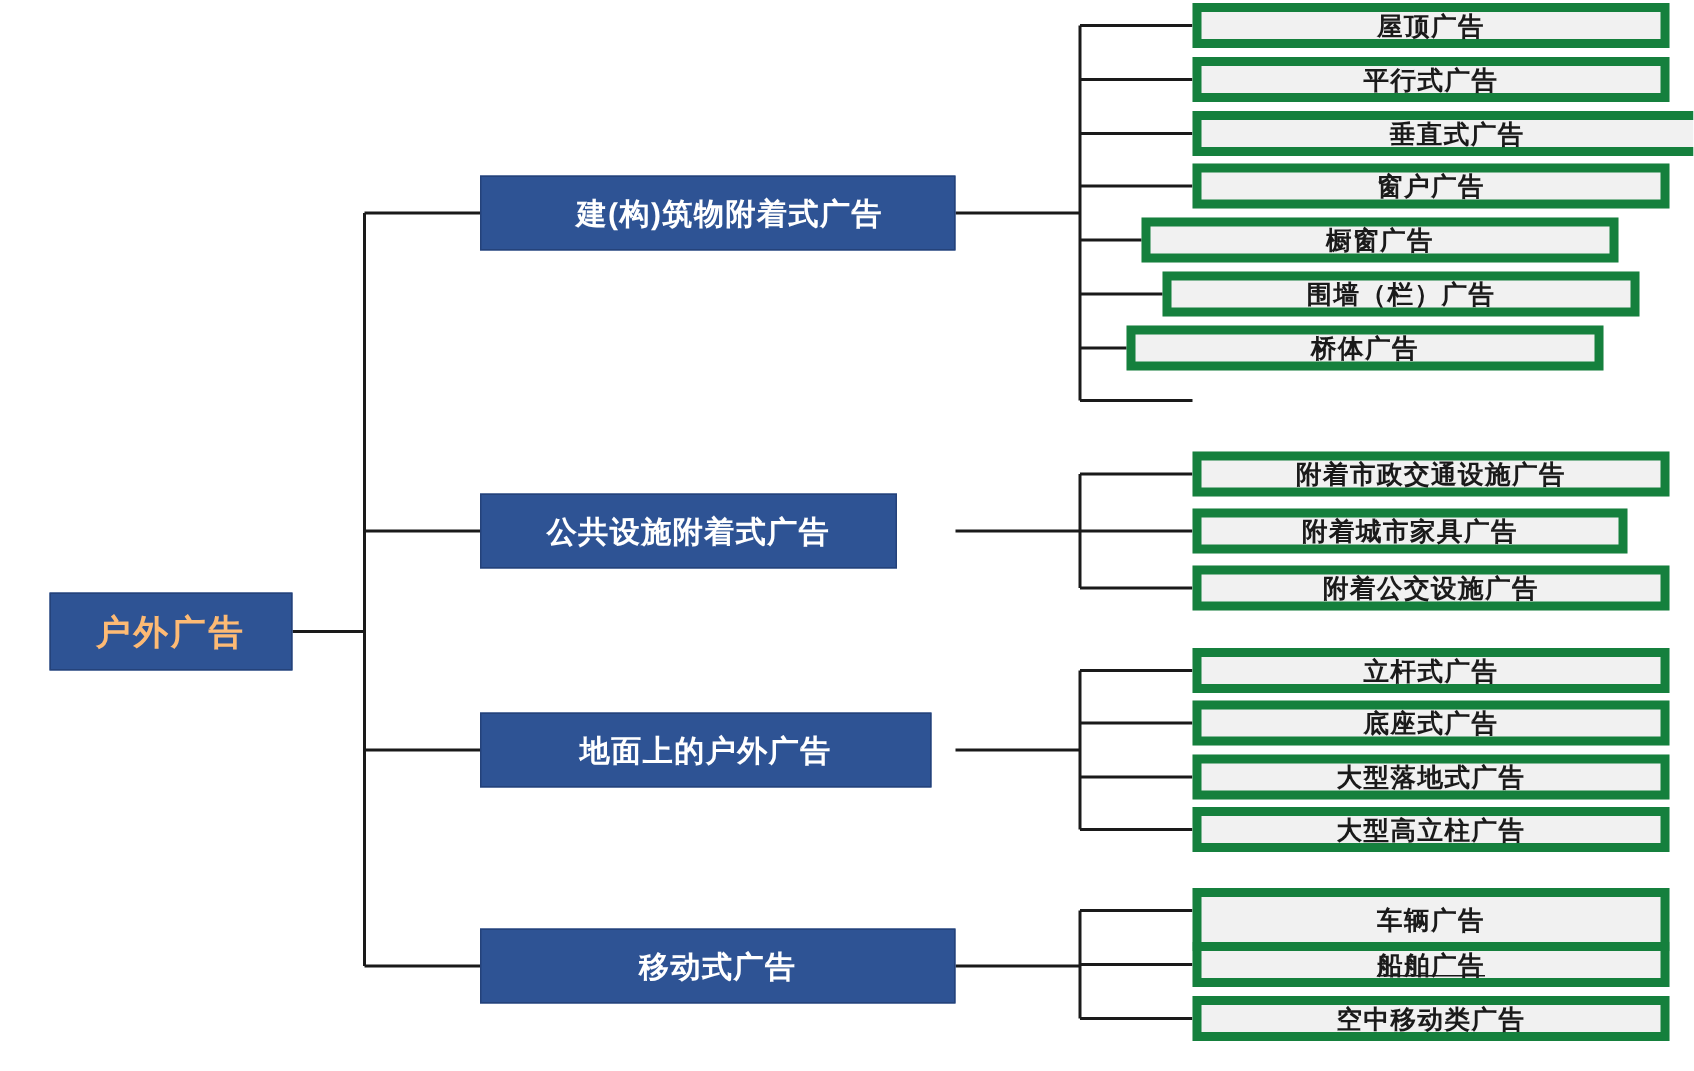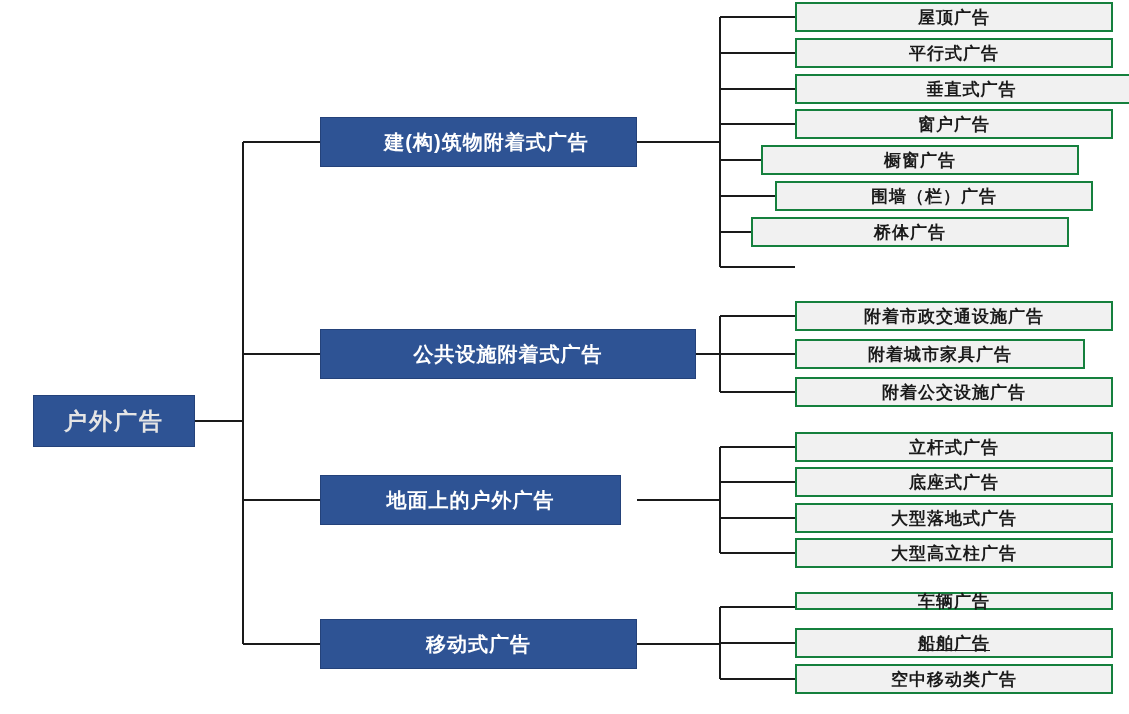--- a/index.html
+++ b/index.html
@@ -30,34 +30,34 @@
     display: flex;
     align-items: center;
     justify-content: center;
     text-align: center;
     font-weight: bold;
     white-space: nowrap;
   }
   .root {
     background: #2e5394;
     border: 1px solid #24427a;
-    color: #e5e5e5;
+    color: #fdba74;
     font-size: 23px;
     letter-spacing: 2px;
   }
   .cat {
     background: #2e5394;
     border: 1px solid #24427a;
     color: #ffffff;
     font-size: 20px;
     letter-spacing: 1px;
   }
   .leaf {
     background: #f1f1f1;
-    border: 2px solid #15803d;
+    border: 6px solid #15803d;
     color: #1a1a1a;
     font-size: 17px;
     letter-spacing: 1px;
   }
 </style>
 </head>
 <body>
 
 <div class="stage">
 
@@ -97,38 +97,38 @@
     <line x1="637" y1="644" x2="720" y2="644"></line>
     <line x1="720" y1="607" x2="720" y2="679"></line>
     <line x1="720" y1="607" x2="795" y2="607"></line>
     <line x1="720" y1="643" x2="795" y2="643"></line>
     <line x1="720" y1="679" x2="795" y2="679"></line>
   </svg>
 
   <div class="node root" style="left:33px; top:395px; width:162px; height:52px;">户外广告</div>
 
   <div class="node cat" style="left:320px; top:117px; width:317px; height:50px;padding-left:16px;">建(构)筑物附着式广告</div>
-  <div class="node cat" style="left:320px; top:329px; width:376px; height:50px;">公共设施附着式广告</div>
+  <div class="node cat" style="left:320px; top:329px; width:278px; height:50px;">公共设施附着式广告</div>
   <div class="node cat" style="left:320px; top:475px; width:301px; height:50px;">地面上的户外广告</div>
   <div class="node cat" style="left:320px; top:619px; width:317px; height:50px;">移动式广告</div>
 
   <div class="node leaf" style="left:795px; top:2px; width:318px; height:30px;">屋顶广告</div>
   <div class="node leaf" style="left:795px; top:38px; width:318px; height:30px;">平行式广告</div>
   <div class="node leaf" style="left:795px; top:74px; width:353px; height:30px;">垂直式广告</div>
   <div class="node leaf" style="left:795px; top:109px; width:318px; height:30px;">窗户广告</div>
   <div class="node leaf" style="left:761px; top:145px; width:318px; height:30px;">橱窗广告</div>
   <div class="node leaf" style="left:775px; top:181px; width:318px; height:30px;">围墙（栏）广告</div>
   <div class="node leaf" style="left:751px; top:217px; width:318px; height:30px;">桥体广告</div>
 
   <div class="node leaf" style="left:795px; top:301px; width:318px; height:30px;">附着市政交通设施广告</div>
   <div class="node leaf" style="left:795px; top:339px; width:290px; height:30px;">附着城市家具广告</div>
   <div class="node leaf" style="left:795px; top:377px; width:318px; height:30px;">附着公交设施广告</div>
 
   <div class="node leaf" style="left:795px; top:432px; width:318px; height:30px;">立杆式广告</div>
   <div class="node leaf" style="left:795px; top:467px; width:318px; height:30px;">底座式广告</div>
   <div class="node leaf" style="left:795px; top:503px; width:318px; height:30px;">大型落地式广告</div>
   <div class="node leaf" style="left:795px; top:538px; width:318px; height:30px;">大型高立柱广告</div>
 
-  <div class="node leaf" style="left:795px; top:592px; width:318px; height:18px;">车辆广告</div>
+  <div class="node leaf" style="left:795px; top:592px; width:318px; height:42px;">车辆广告</div>
   <div class="node leaf" style="left:795px; top:628px; width:318px; height:30px;text-decoration:underline;">船舶广告</div>
   <div class="node leaf" style="left:795px; top:664px; width:318px; height:30px;">空中移动类广告</div>
 
 </div>
 
 </body></html>

